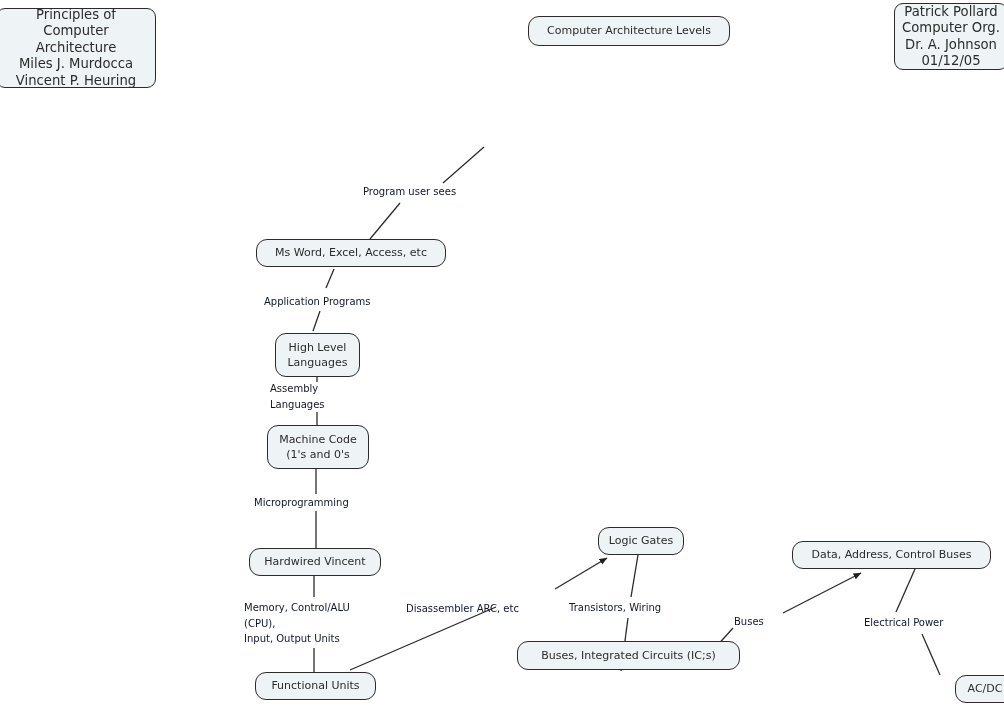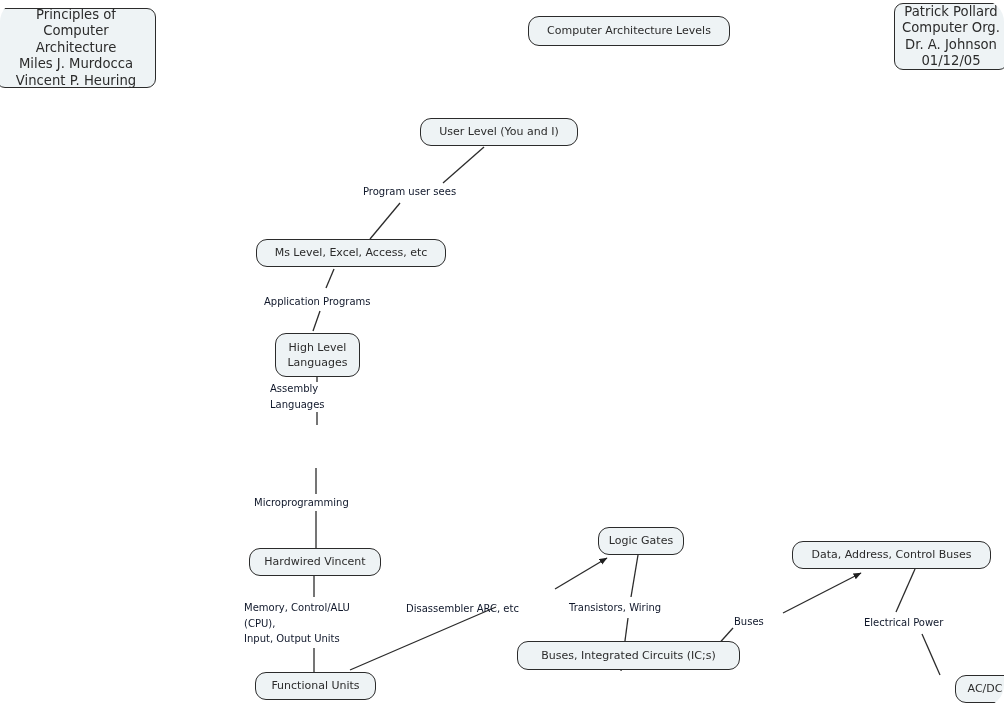--- a/index.html
+++ b/index.html
@@ -11,21 +11,20 @@
   body {
     font-family: "DejaVu Sans", sans-serif;
     color: #1a1a1a;
   }
   #canvas {
     position: relative;
     width: 1004px;
     height: 707px;
     background: #ffffff;
     overflow: hidden;
-    border-radius: 22px;
   }
   #edge-layer {
     position: absolute;
     left: 0;
     top: 0;
     width: 1004px;
     height: 707px;
     pointer-events: none;
   }
   .node {
@@ -104,27 +103,28 @@
 Miles J. Murdocca
 Vincent P. Heuring</div>
 
   <div class="node corner" style="left:894px; top:3px; width:114px; height:67px;">Patrick Pollard
 Computer Org.
 Dr. A. Johnson
 01/12/05</div>
 
   <div class="node" style="left:528px; top:16px; width:202px; height:30px;">Computer Architecture Levels</div>
 
-  <div class="node" style="left:420px; top:118px; width:158px; height:28px;">User Level (You and I)</div>
 
-  <div class="node" style="left:256px; top:239px; width:190px; height:28px;">Ms Level, Excel, Access, etc</div>
+  <div class="node" style="left:256px; top:239px; width:190px; height:28px;">Ms Word, Excel, Access, etc</div>
 
   <div class="node" style="left:275px; top:333px; width:85px; height:44px;">High Level
 Languages</div>
 
+  <div class="node" style="left:267px; top:425px; width:102px; height:44px;">Machine Code
+(1's and 0's</div>
 
   <div class="node" style="left:249px; top:548px; width:132px; height:28px;">Hardwired Vincent</div>
 
   <div class="node" style="left:255px; top:672px; width:121px; height:28px;">Functional Units</div>
 
   <div class="node" style="left:598px; top:527px; width:86px; height:28px;">Logic Gates</div>
 
   <div class="node" style="left:517px; top:641px; width:223px; height:29px;">Buses, Integrated Circuits (IC;s)</div>
 
   <div class="node" style="left:792px; top:541px; width:199px; height:28px;">Data, Address, Control Buses</div>

